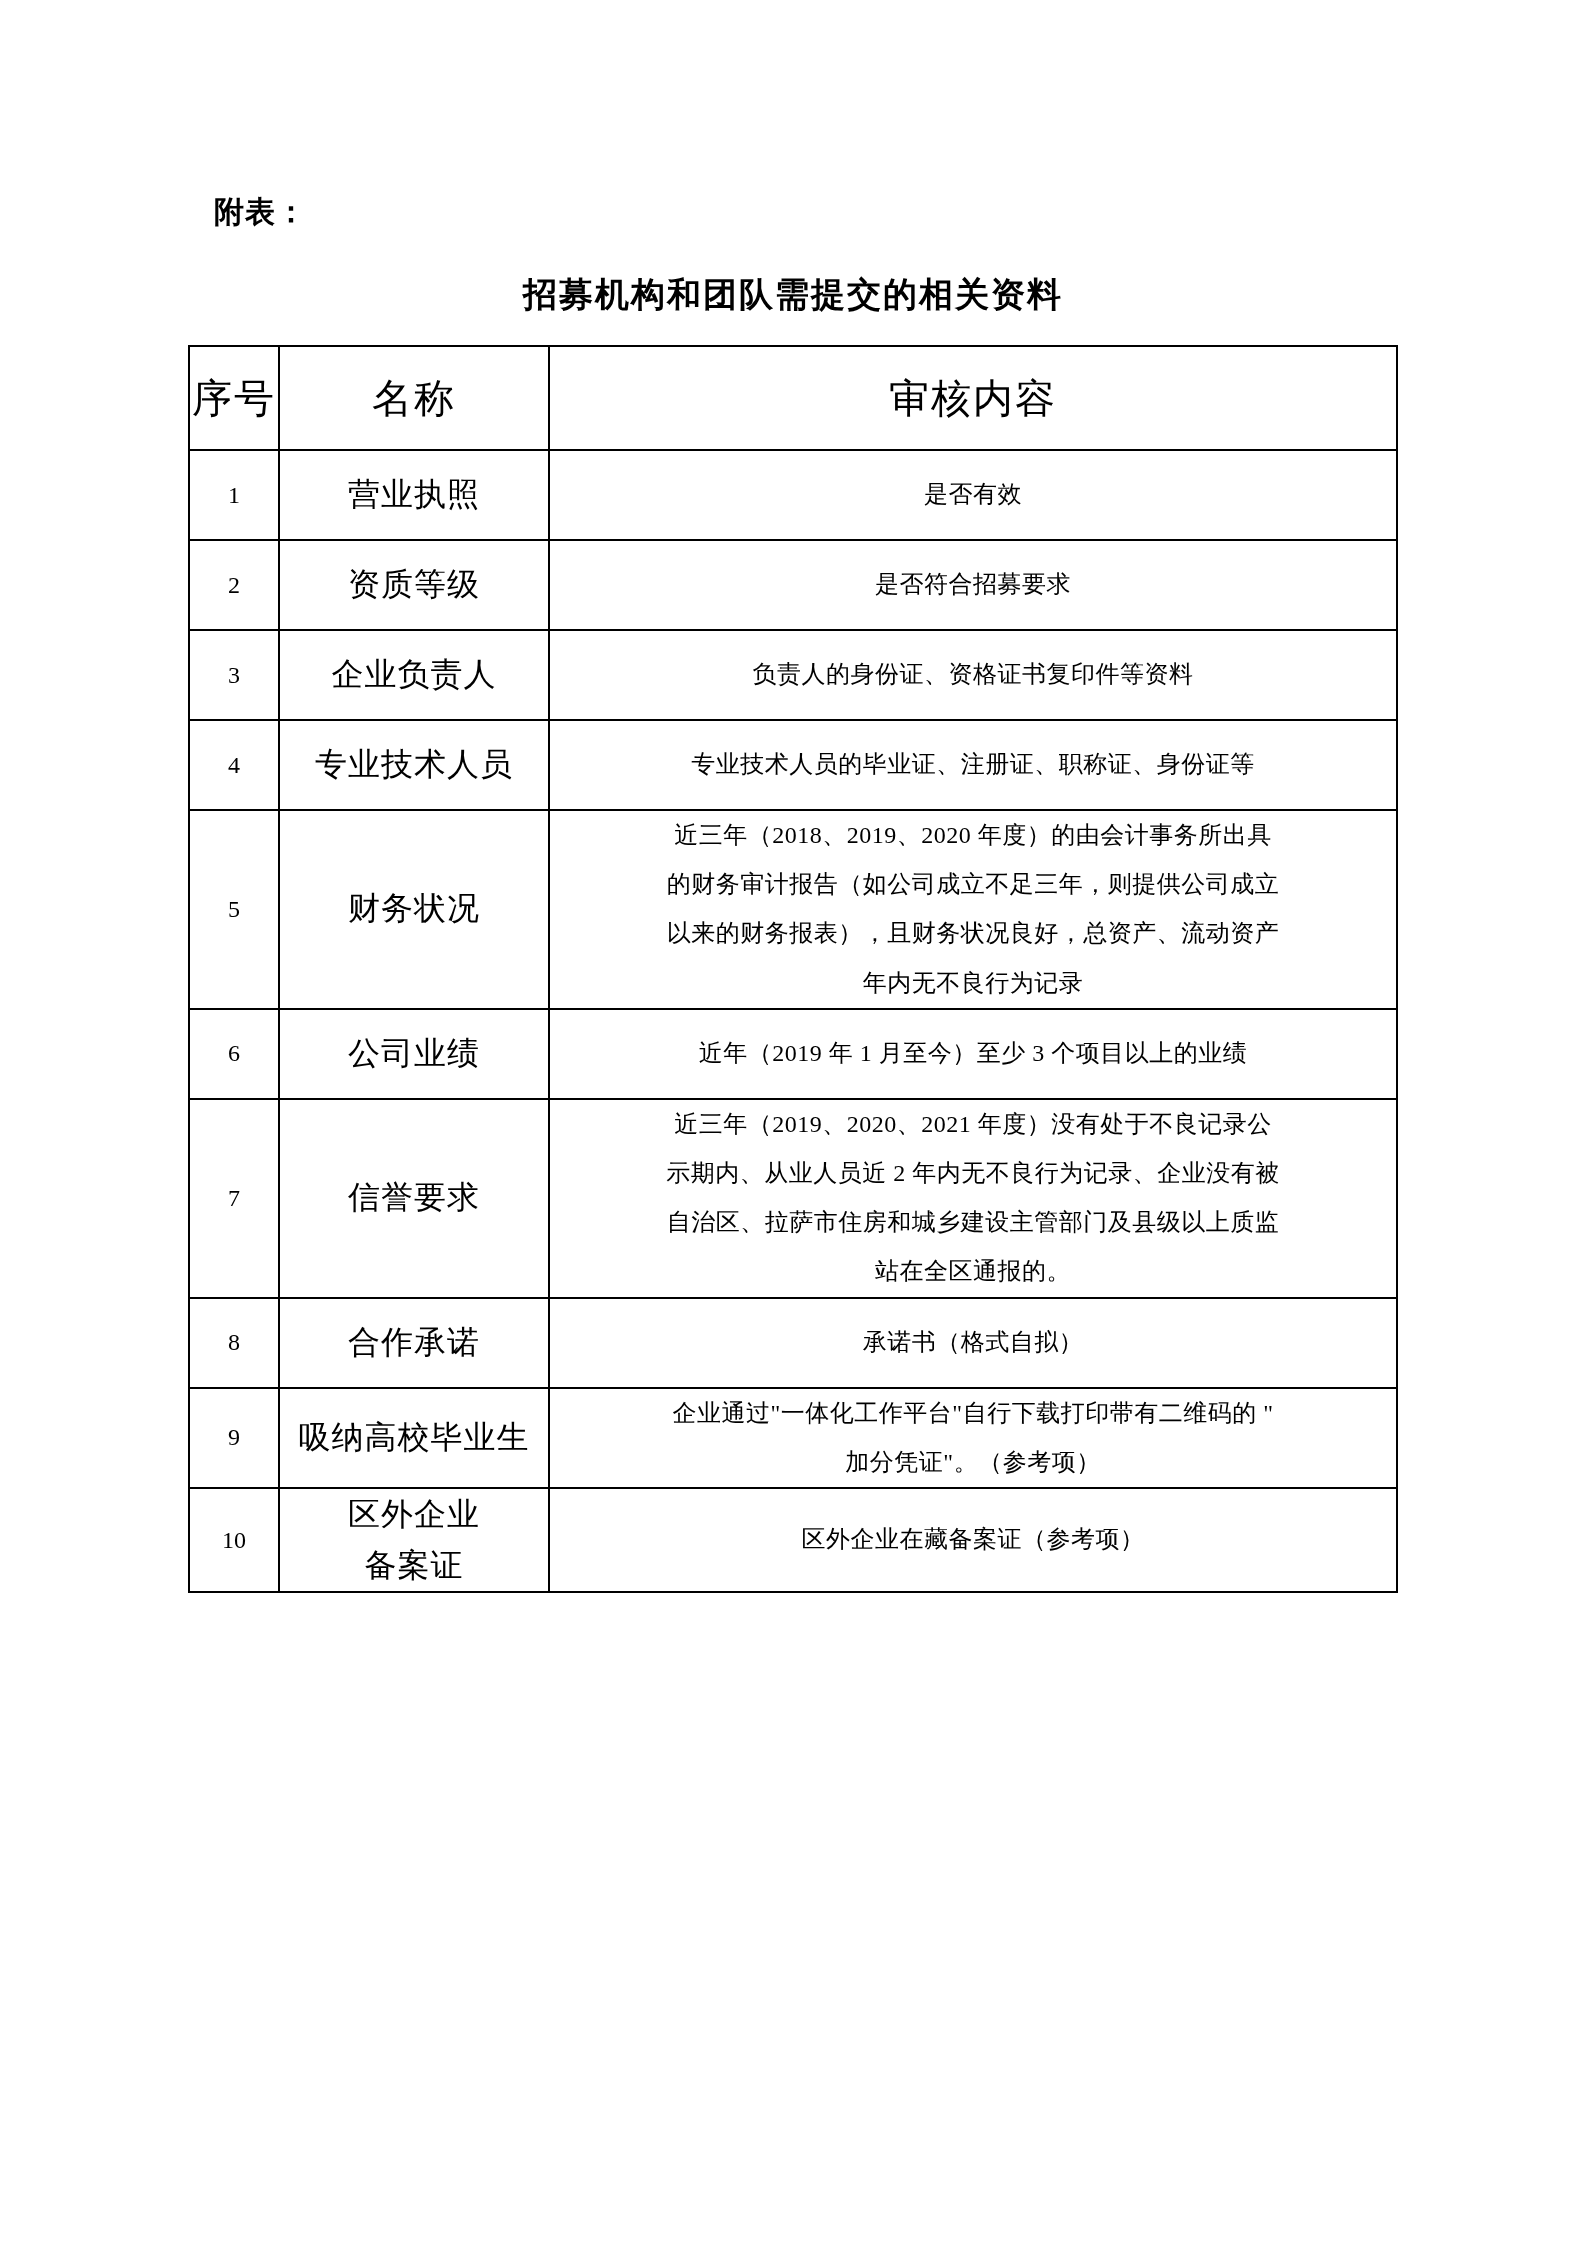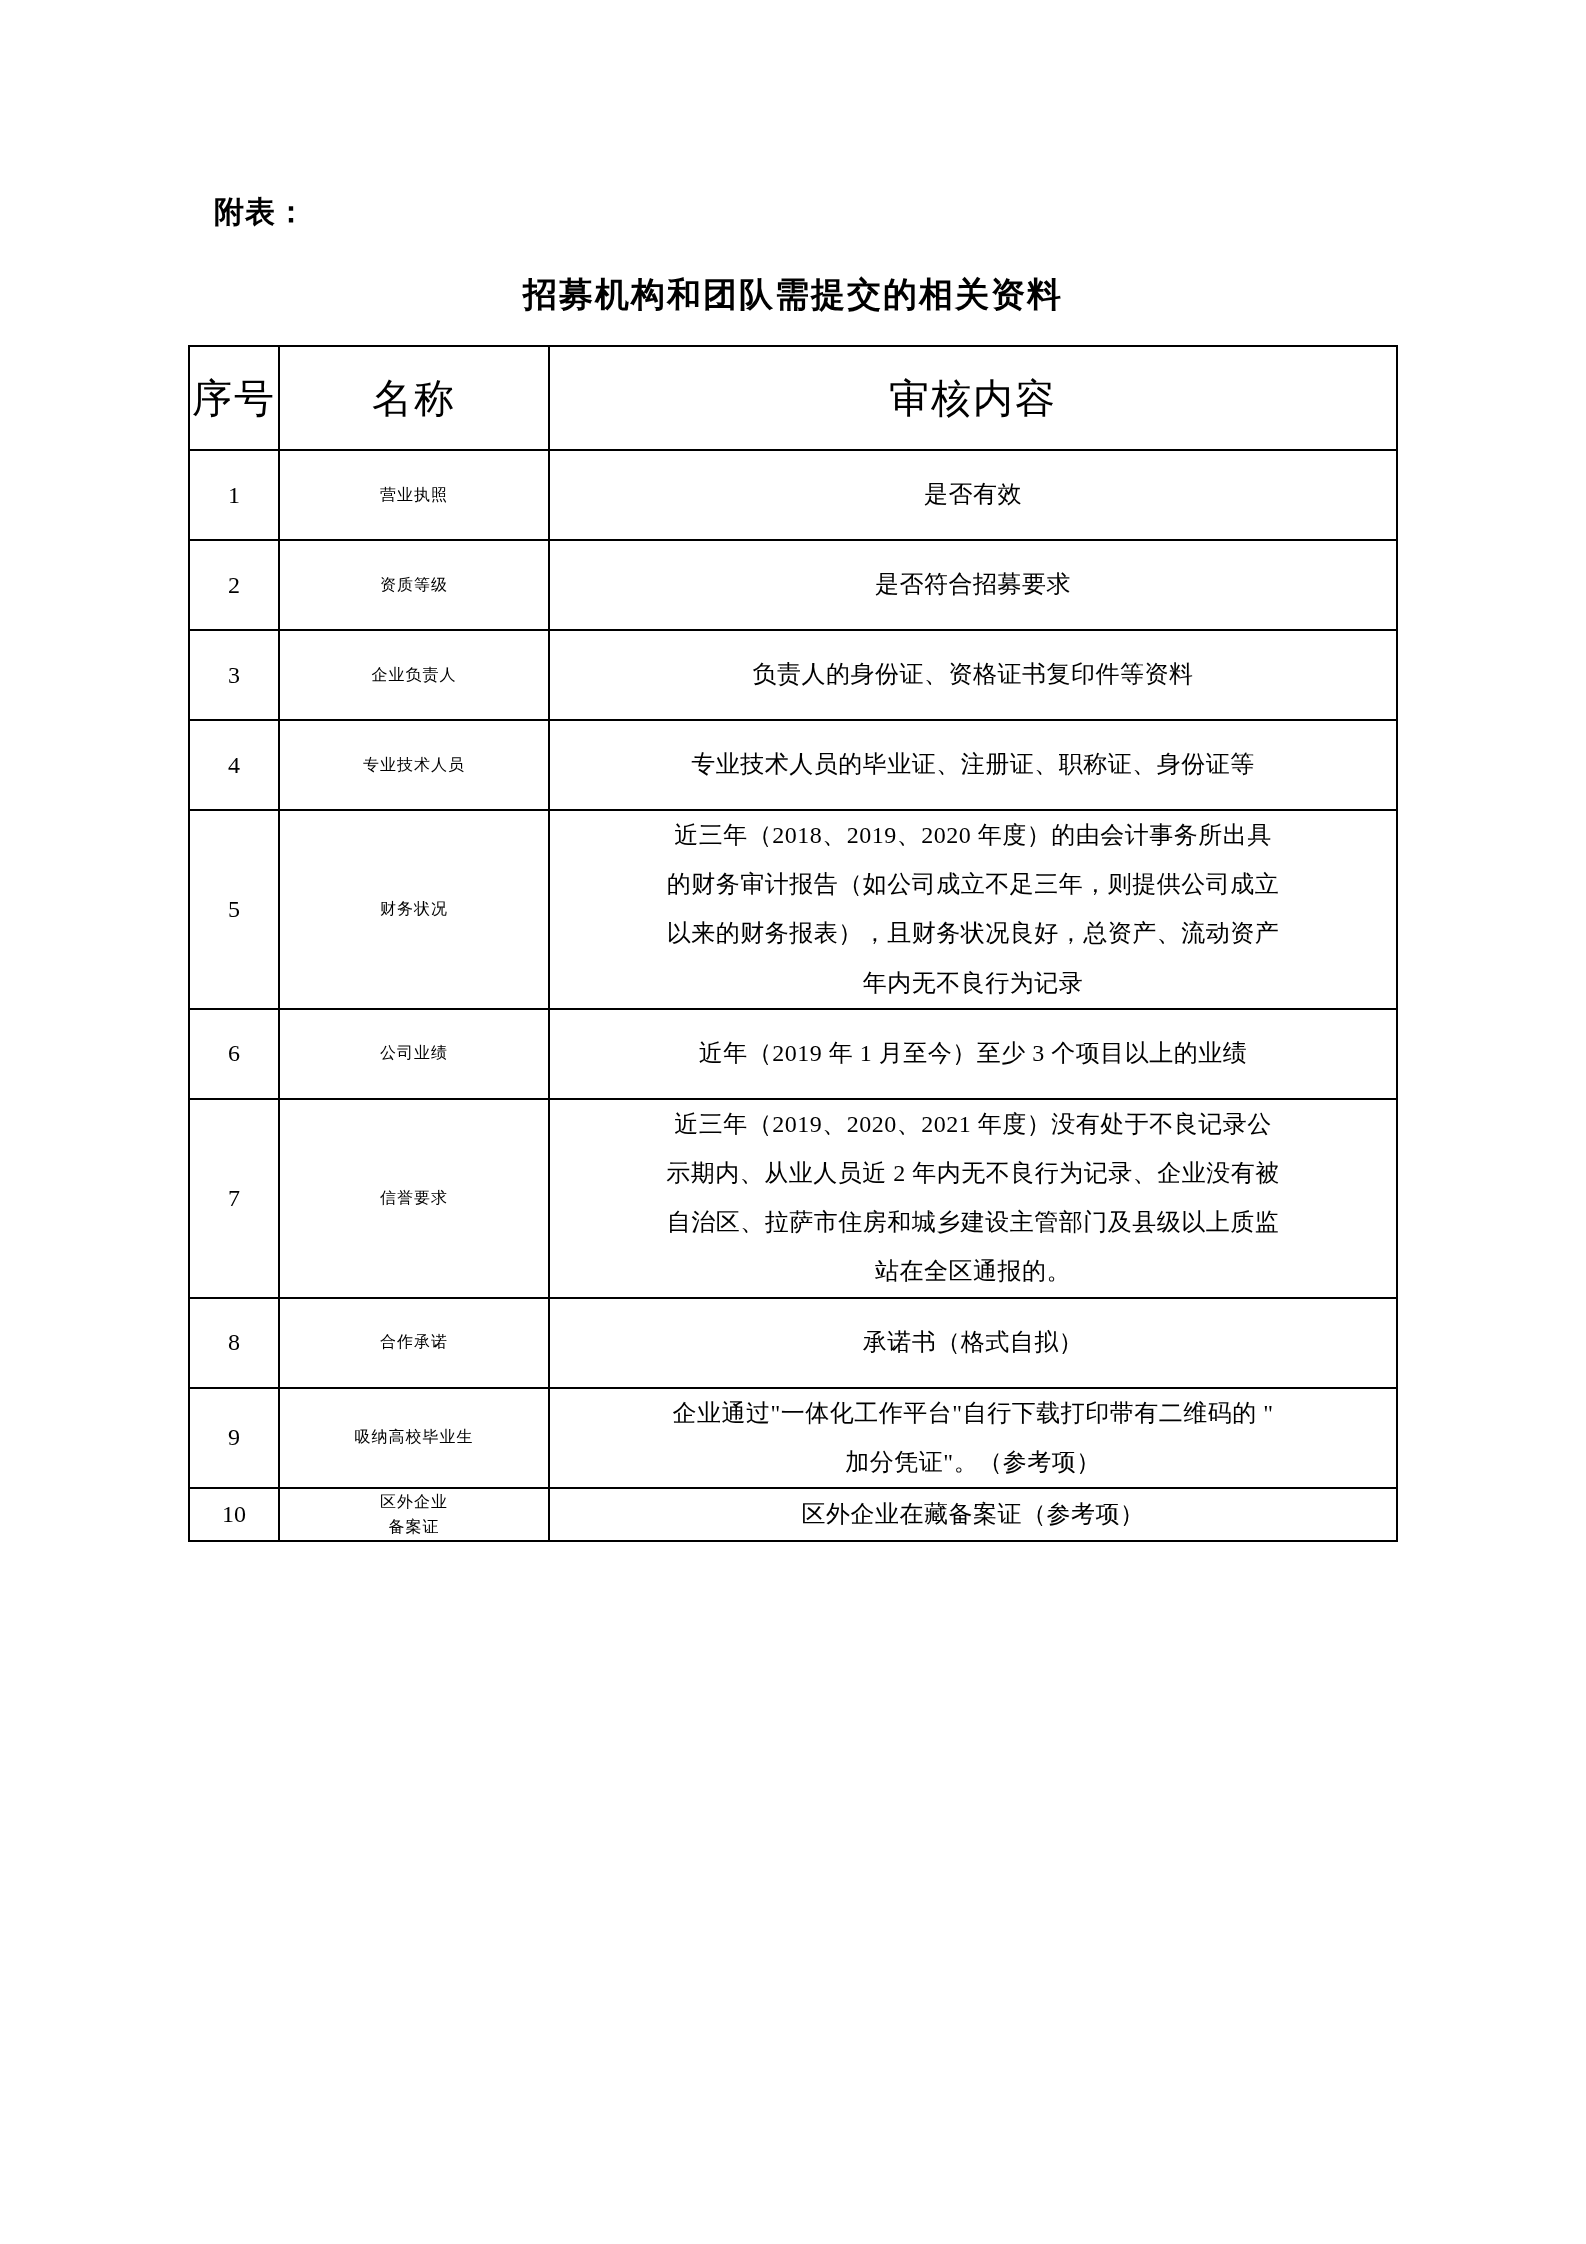--- a/index.html
+++ b/index.html
@@ -62,21 +62,21 @@
   .hdr td {
     height: 102px;
     font-size: 40px;
     font-weight: bold;
     letter-spacing: 2px;
   }
   .row-no {
     font-size: 24px;
   }
   .row-name {
-    font-size: 16px;
+    font-size: 32px;
     letter-spacing: 1px;
   }
   .row-content {
     font-size: 24px;
     letter-spacing: 0.5px;
     padding: 14px 22px;
     line-height: 2.05;
   }
   .single td { height: 76px; }
   .single .row-content { padding: 6px 22px; }

